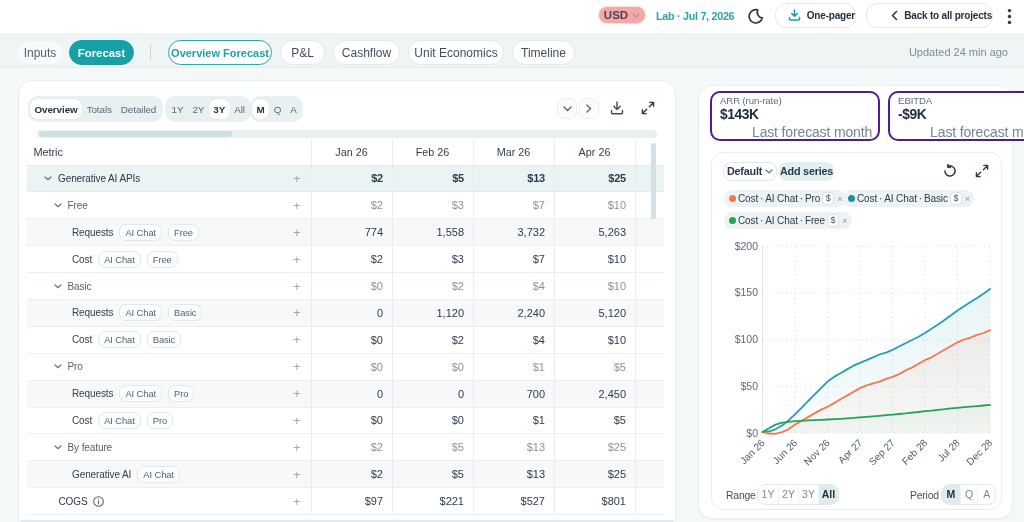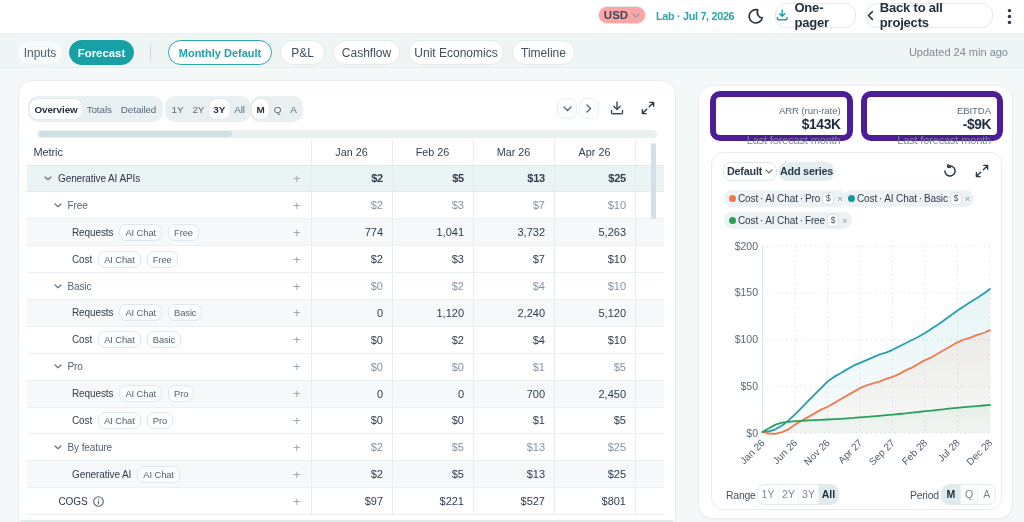--- a/index.html
+++ b/index.html
@@ -10,21 +10,21 @@
 
 .tophdr { position:absolute; left:0; top:0; width:1024px; height:33px; background:#ffffff; }
 .brand { position:absolute; left:18px; top:8px; display:flex; align-items:center; }
 .brandname { font-size:14.2px; font-weight:bold; color:#1e2c40; letter-spacing:-.3px; margin-left:6px; }
 .middot { color:#8b97a3; margin:0 12px; font-weight:bold; font-size:13px; }
 .testname { font-size:13.8px; font-weight:bold; color:#1e2c40; letter-spacing:-.2px; }
 .icbtn { display:inline-block; vertical-align:middle; }
 
 .usdpill { position:absolute; left:598px; top:6px; width:48px; height:18px; border:1px solid #e3e9ed; border-radius:10px; display:flex; align-items:center; justify-content:center; gap:4px; font-size:11.5px; font-weight:bold; color:#3c4a5a; background:#fca5a5; }
 .labdate { position:absolute; left:656px; top:10px; font-size:10.8px; font-weight:bold; color:#27a5a9; letter-spacing:-.3px; }
-.hbtn { position:absolute; top:2.5px; height:25px; border:1px solid #e3e9ed; border-radius:11px; background:#fff; display:flex; align-items:center; justify-content:flex-start; gap:6px; font-size:13px; font-weight:bold; color:#22303f; letter-spacing:-.2px; }
+.hbtn { position:absolute; top:2.5px; height:25px; border:1px solid #e3e9ed; border-radius:11px; background:#fff; display:flex; align-items:center; justify-content:flex-end; gap:6px; font-size:10px; font-weight:bold; color:#22303f; letter-spacing:-.2px; }
 .onepager { left:775px; width:81px; }
 .backall { left:866px; width:127px; }
 
 
 .navbar { position:absolute; left:0; top:33px; width:1024px; height:35px; background:#eff4f5; border-bottom:1px solid #e7edf0; }
 .pill { position:absolute; top:7px; height:25px; border-radius:13px; display:flex; align-items:center; justify-content:center; font-size:12px; color:#404f5e; background:#fff; border:1px solid #e3e9ed; }
 .pillghost { background:#f8fbfb; border:1px solid #eef3f4; color:#51606e; }
 .pillteal { background:#17a1a6; color:#fff; border:1px solid #17a1a6; font-weight:bold; font-size:11.4px; }
 .pilloutline { color:#1fa2a7; border:1.5px solid #2aa7ac; font-weight:bold; }
 .navdiv { position:absolute; left:150px; top:11px; width:1px; height:17px; background:#ccd6dc; }
@@ -84,21 +84,21 @@
       <circle cx="2.5" cy="2.6" r="1.7" fill="#2b3545"></circle>
       <circle cx="2.5" cy="8.5" r="1.7" fill="#2b3545"></circle>
       <circle cx="2.5" cy="14.4" r="1.7" fill="#2b3545"></circle>
     </svg>
 </div>
 
 <div class="navbar">
   <div class="pill pillghost" style="left:16px;width:48px;">Inputs</div>
   <div class="pill pillteal" style="left:69px;width:65px;">Forecast</div>
   <div class="navdiv"></div>
-  <div class="pill pilloutline" style="left:168px;width:104px;font-size:11px;">Monthly Default</div>
+  <div class="pill pilloutline" style="left:168px;width:104px;font-size:11px;">Overview Forecast</div>
   <div class="pill" style="left:280px;width:45px;">P&amp;L</div>
   <div class="pill" style="left:333px;width:67px;">Cashflow</div>
   <div class="pill" style="left:408px;width:96px;">Unit Economics</div>
   <div class="pill" style="left:512px;width:63px;">Timeline</div>
   <div class="updated">Updated 24 min ago</div>
 </div>
 
 <div class="lcard">
   <div class="seg" style="left:9px;top:15px;">
     <div class="it on">Overview</div>
@@ -166,21 +166,21 @@
           </svg>Free<span class="plus">+</span></div>
         <div class="td tv vgray">$2</div>
         <div class="td tv vgray">$3</div>
         <div class="td tv vgray">$7</div>
         <div class="td tv vgray">$10</div>
         <div class="td tlast"></div>
       </div>
   <div class="tr rowalt">
         <div class="td tm" style="padding-left:45.5px;color:#33404e">Requests<span class="badge">AI Chat</span><span class="badge">Free</span><span class="plus">+</span></div>
         <div class="td tv">774</div>
-        <div class="td tv">1,041</div>
+        <div class="td tv">1,558</div>
         <div class="td tv">3,732</div>
         <div class="td tv">5,263</div>
         <div class="td tlast"></div>
       </div>
   <div class="tr ">
         <div class="td tm" style="padding-left:45.5px;color:#33404e">Cost<span class="badge">AI Chat</span><span class="badge">Free</span><span class="plus">+</span></div>
         <div class="td tv">$2</div>
         <div class="td tv">$3</div>
         <div class="td tv">$7</div>
         <div class="td tv">$10</div>
@@ -368,24 +368,24 @@
     <div class="abs rlabel" style="left:198px;top:337px;">Period</div>
     <div class="bgroup" style="left:229px;top:331px;">
       <div class="bit bon" style="width:17.7px">M</div>
         <div class="bit" style="width:17.7px">Q</div>
         <div class="bit" style="width:17.7px">A</div>
     </div>
   </div>
 </div>
 <style>
 .statrow { position:absolute; left:11px; top:5px; width:293px; display:flex; gap:8px; }
-.stat { flex:1; background:#fff; border:6px solid #4c1d95; border-radius:10px; padding:8px 6px 6px 8px; height:50px;text-align:right; }
+.stat { flex:1; background:#fff; border:2px solid #4c1d95; border-radius:10px; padding:2px 6px 6px 8px; height:50px; }
 .sl { font-size:9.6px; color:#5e6c7b; white-space:nowrap; letter-spacing:-.1px; }
 .sv { font-size:13.8px; font-weight:bold; color:#1d2b3c; margin-top:1px; letter-spacing:-.4px; white-space:nowrap; }
-.ss { font-size:11px; color:#768593; margin-top:2px; white-space:nowrap; letter-spacing:-.15px; }
+.ss { font-size:14px; color:#768593; margin-top:2px; white-space:nowrap; letter-spacing:-.15px;margin-left:32px; }
 .chartcard { position:absolute; left:12px; top:65.5px; width:291px; height:358px; border:1px solid #e7edf0; border-radius:12px; background:#fff; }
 .defbtn { position:absolute; left:11px; top:9px; width:54px; height:19px; border:1px solid #dfe7eb; border-radius:8px; background:#fff; display:flex; align-items:center; justify-content:center; gap:3px; font-size:10.8px; font-weight:bold; color:#2b3949; white-space:nowrap; letter-spacing:-.2px; }
 .addbtn { position:absolute; left:67px; top:9px; width:55px; height:19px; border-radius:8px; background:#e3eef0; display:flex; align-items:center; justify-content:center; font-size:10.8px; font-weight:bold; color:#2b3949; white-space:nowrap; letter-spacing:-.2px; }
 .chip { position:absolute; height:17px; background:#edf2f4; border-radius:9px; display:flex; align-items:center; padding:0 4px 0 5px; font-size:10px; color:#2f3d4c; white-space:nowrap; letter-spacing:-.1px; }
 .dot { width:7px; height:7px; border-radius:50%; margin-right:2px; flex:none; }
 .dbadge { display:inline-flex; align-items:center; justify-content:center; width:12px; height:13px; background:#fff; border:1px solid #d8e2e8; border-radius:4px; font-size:9px; color:#4a5866; margin-left:2px; flex:none; }
 .xx { margin-left:3px; color:#8a97a3; font-size:9.5px; }
 .rlabel { font-size:10.4px; color:#43525f; letter-spacing:-.2px; }
 .bgroup { position:absolute; display:flex; background:#fff; border:1px solid #e3eaee; border-radius:8px; overflow:hidden; height:21px; }
 .bit { width:20px; display:flex; align-items:center; justify-content:center; font-size:10.5px; color:#7a8896; border-left:1px solid #eef2f5; }

